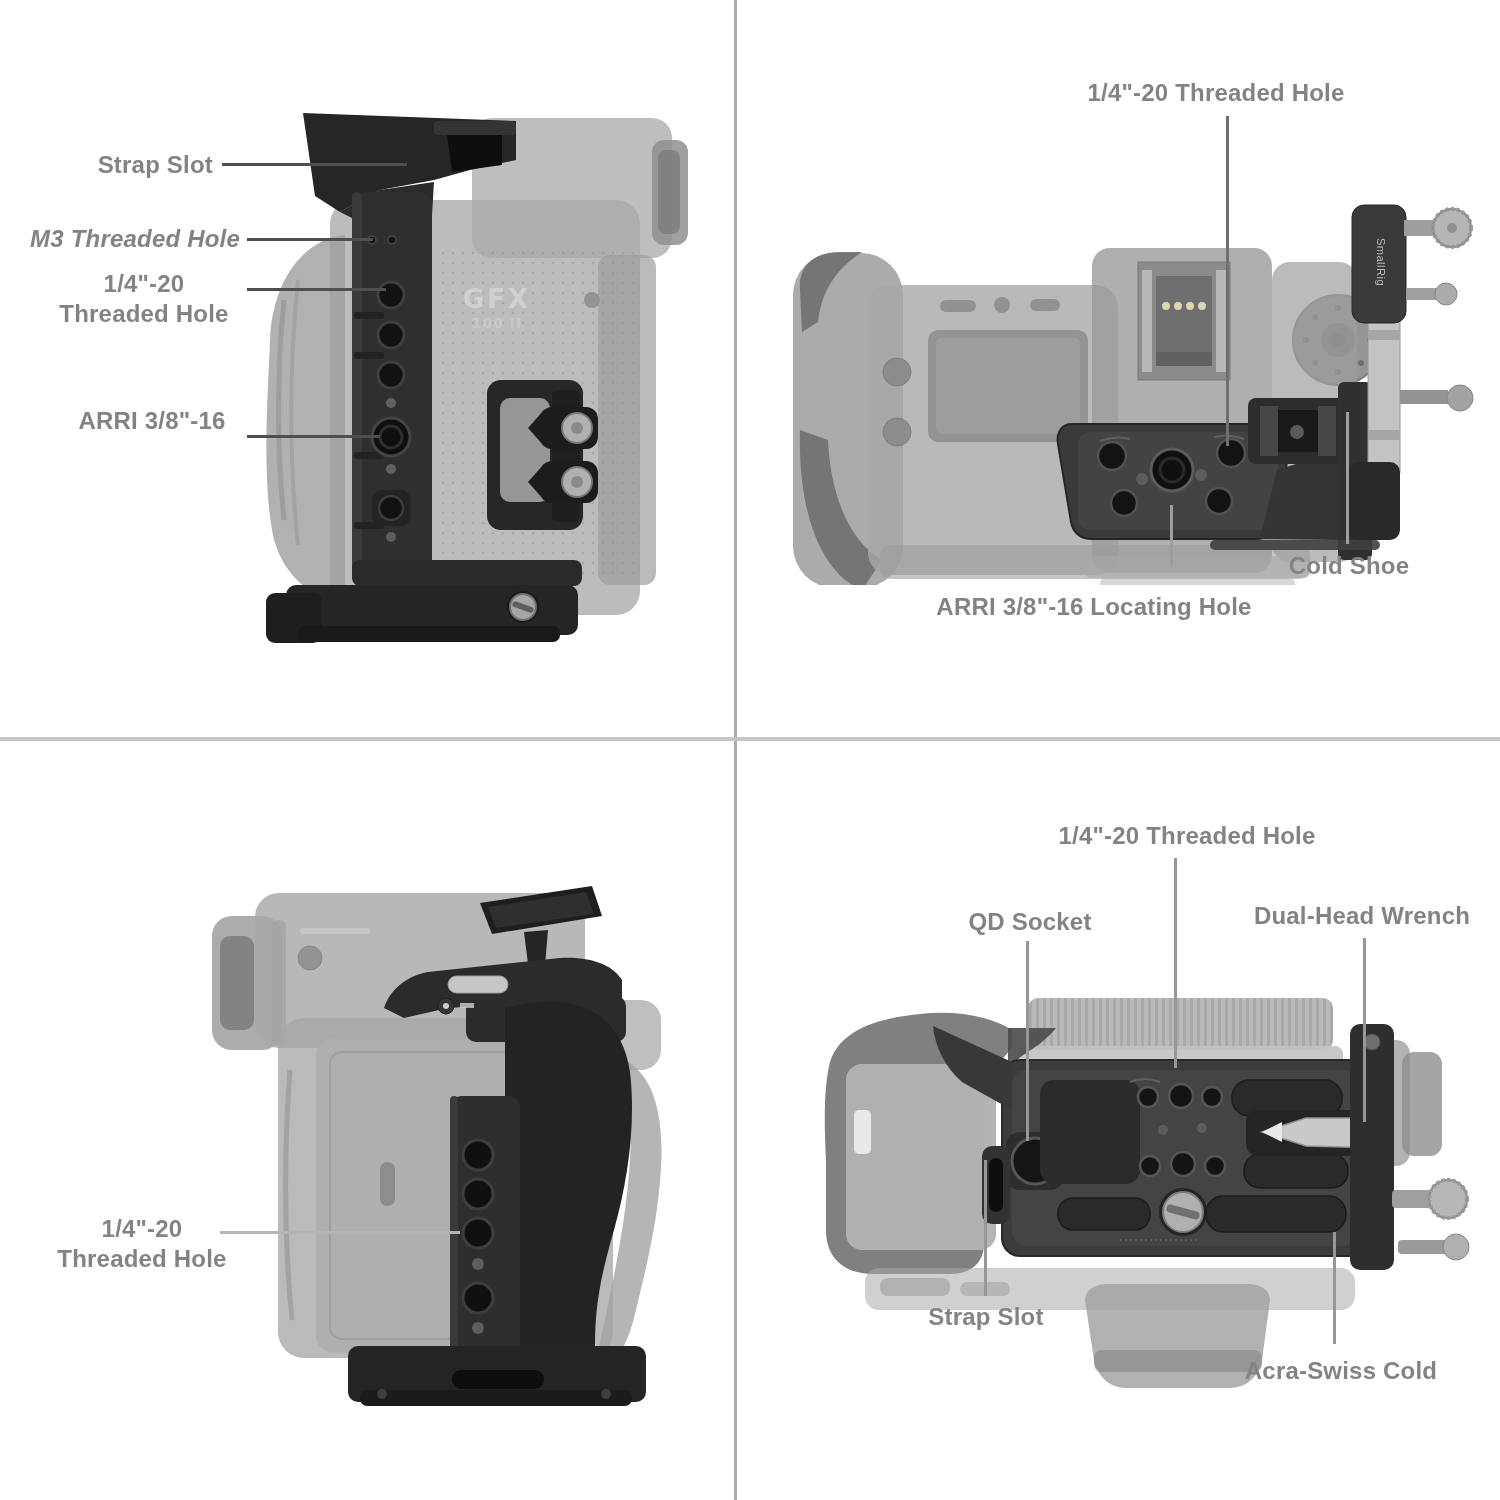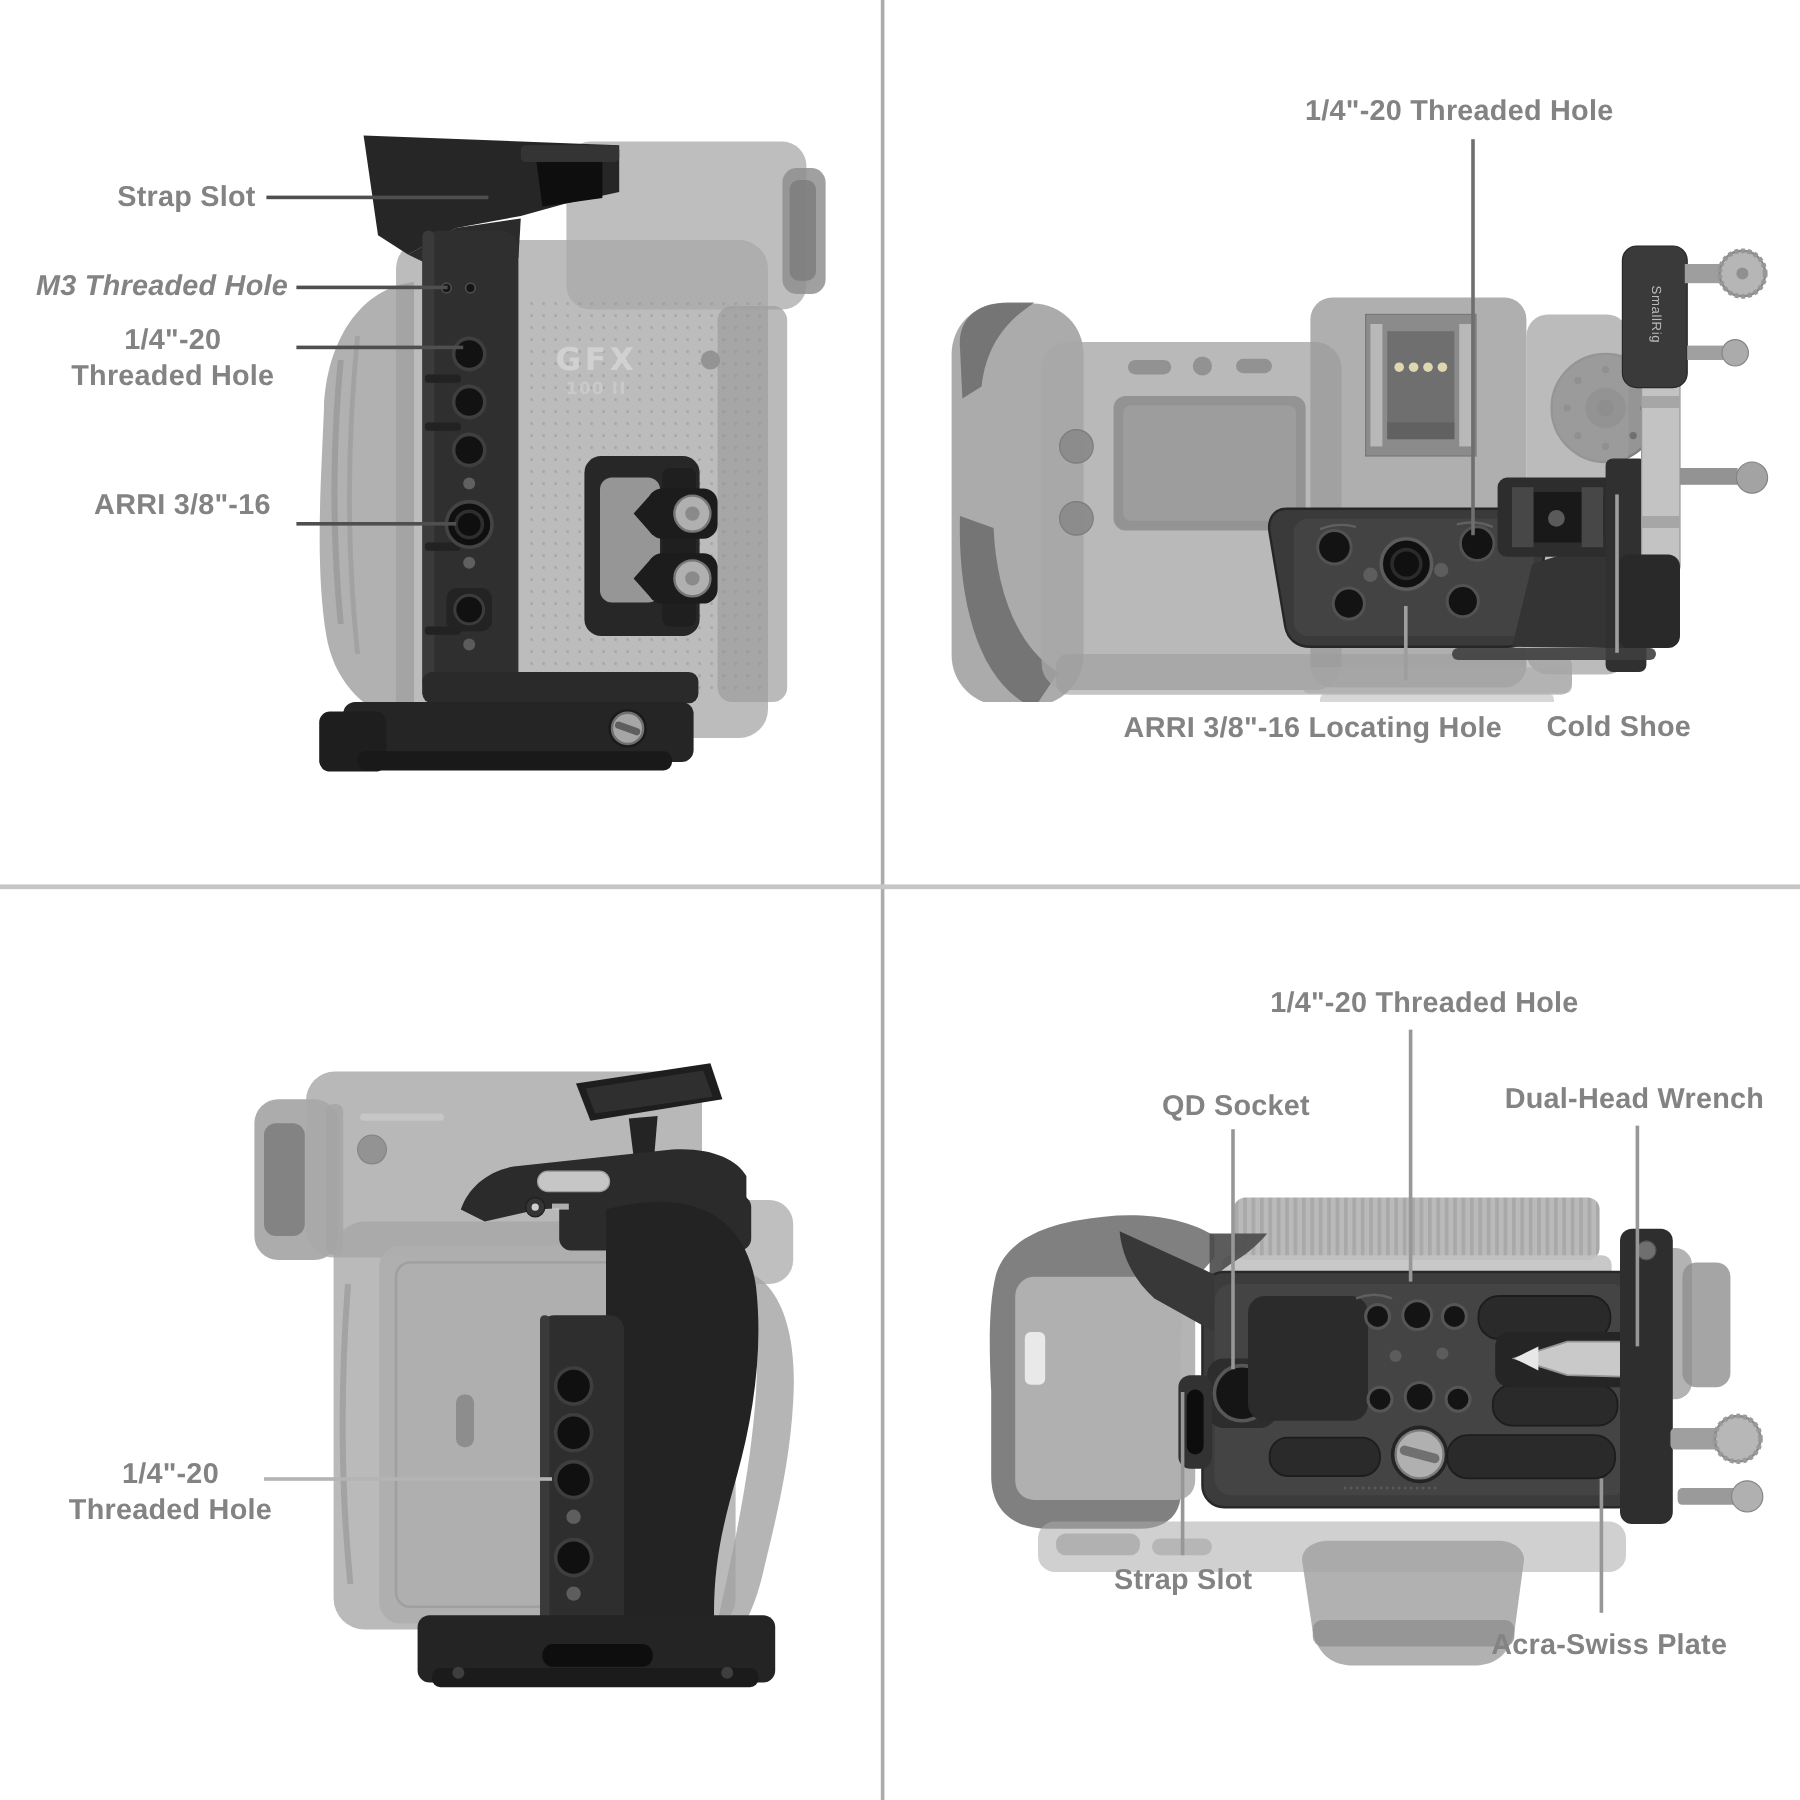--- a/index.html
+++ b/index.html
@@ -25,21 +25,21 @@
   #co-q1-m3{left:0;top:226px;width:240px;font-style:italic;}
   #ld-q1-m3{left:247px;top:238px;width:126px;}
   #co-q1-q14{left:24px;top:269px;width:240px;}
   #ld-q1-q14{left:247px;top:288px;width:139px;}
   #co-q1-arri{left:2px;top:406px;width:300px;}
   #ld-q1-arri{left:247px;top:435px;width:133px;}
 
   
   #co-q2-q14{left:1016px;top:80px;width:400px;}
   #ld-q2-q14{left:1226px;top:116px;height:330px;}
-  #co-q2-cold{left:1199px;top:553px;width:300px;margin-top:40px;}
+  #co-q2-cold{left:1199px;top:553px;width:300px;}
   #ld-q2-cold{left:1346px;top:412px;height:132px;}
   #co-q2-arri{left:894px;top:594px;width:400px;}
   #ld-q2-arri{left:1170px;top:505px;height:62px;}
 
   
   #co-q3-q14{left:0;top:1214px;width:284px;}
   #ld-q3-q14{left:220px;top:1231px;width:240px;}
 
   
   #co-q4-q14{left:987px;top:823px;width:400px;}
@@ -382,16 +382,16 @@
     <span>Dual-Head Wrench</span>
   </div>
 
   <div class="leader lv q4c" id="ld-q4-strap"></div>
   <div class="callout ac" id="co-q4-strap">
     <span>Strap Slot</span>
   </div>
 
   <div class="leader lv q4c" id="ld-q4-acra"></div>
   <div class="callout ac" id="co-q4-acra">
-    <span>Acra-Swiss Plate</span>
+    <span>Acra-Swiss Cold</span>
   </div>
 
 </div>
 
 </body></html>

